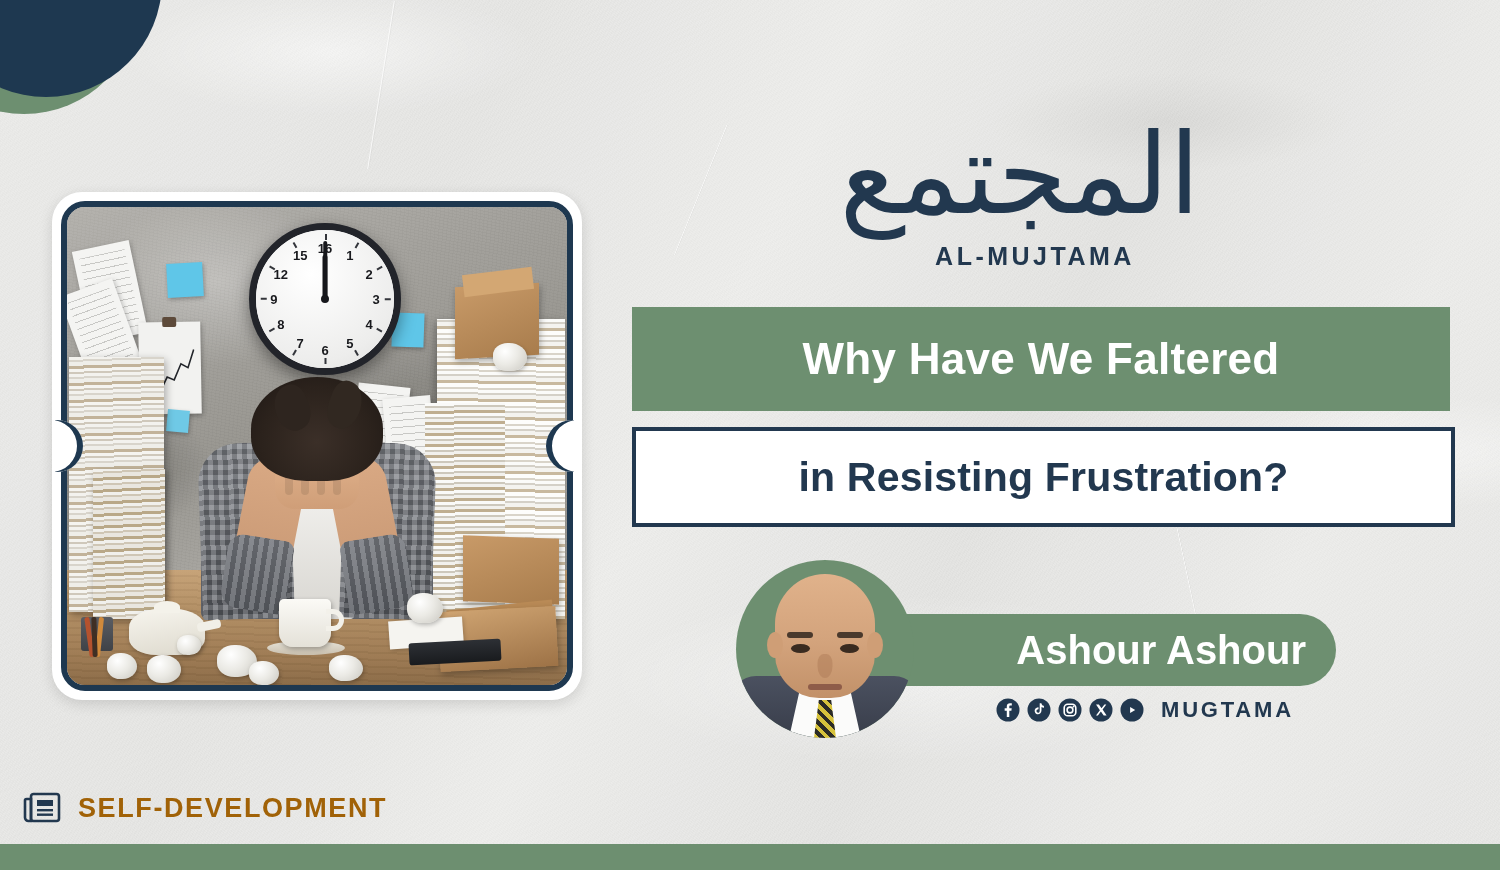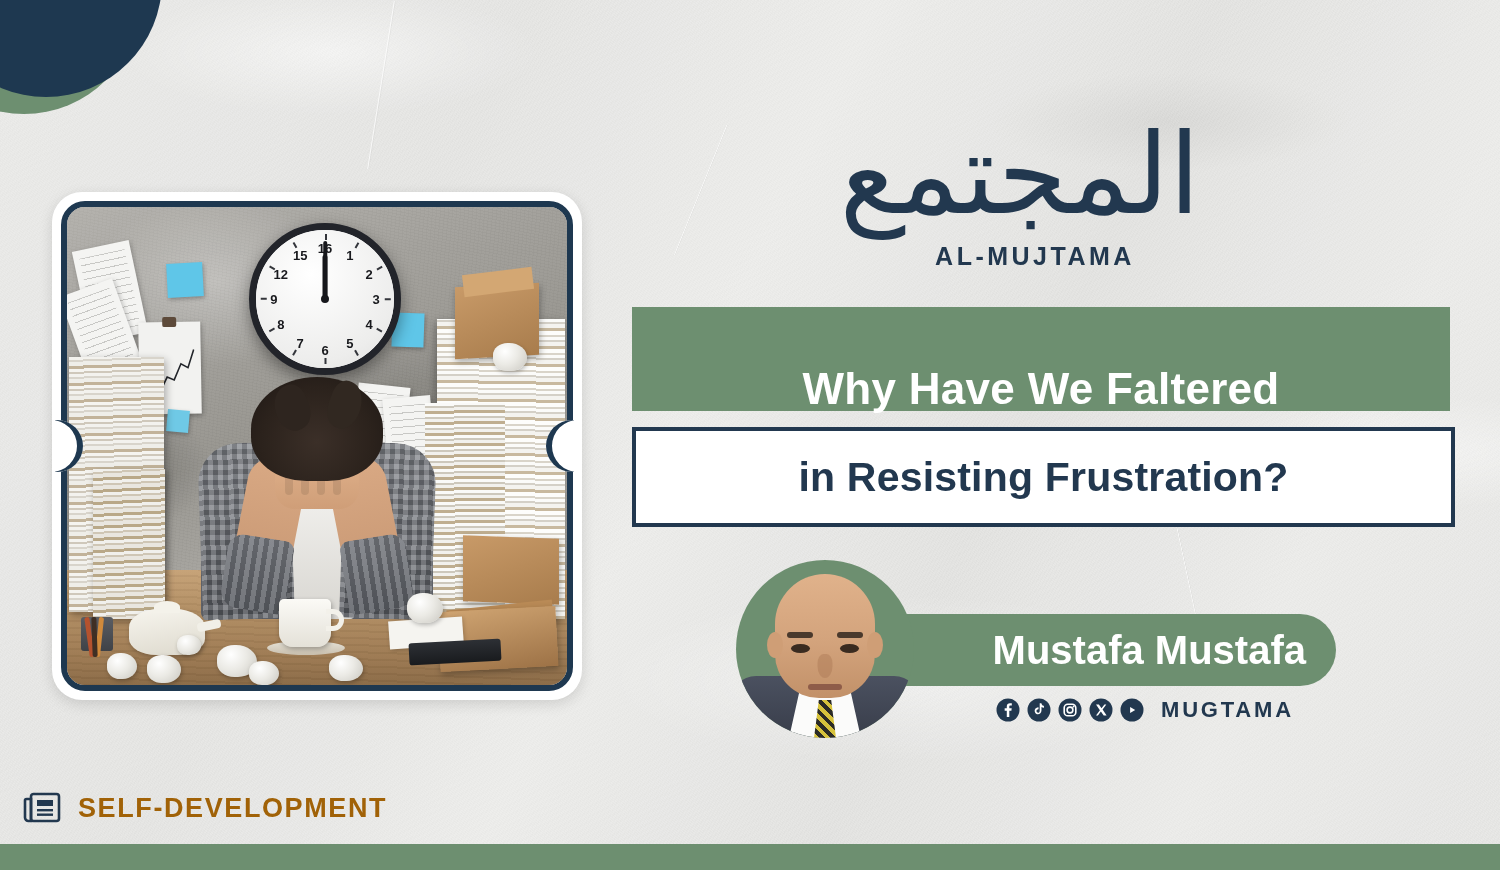--- a/index.html
+++ b/index.html
@@ -208,21 +208,21 @@
   .crumple{ position:absolute; background:radial-gradient(circle at 35% 30%, #ffffff 0%, #ebeae5 45%, #c9c7c0 100%); border-radius:45% 55% 50% 46%; box-shadow:1px 2px 4px rgba(0,0,0,.25); }
 
   
   #logo-block{ position:absolute; left:870px; top:100px; width:330px; text-align:center; }
   #logo-wordmark{ font:700 25px/1 "Liberation Sans",sans-serif; letter-spacing:3.5px; color:#22384f; }
   #logo-arabic{ margin-top:4px; font:400 112px/1.25 "DejaVu Sans",sans-serif; color:#22384f; direction:rtl; }
 
   
   #title-line-1{
     position:absolute; left:632px; top:307px; width:818px; height:104px;
-    background:#6d8f70; display:flex; align-items:flex-end; justify-content:center;
+    background:#6d8f70; display:flex; align-items:center; justify-content:center;
   }
   #title-line-1 span{ font:700 44px/1 "Liberation Sans",sans-serif; color:#ffffff; letter-spacing:.3px; }
   #title-line-2{
     position:absolute; left:632px; top:427px; width:823px; height:100px;
     background:#ffffff; border:4px solid #22384f;
     display:flex; align-items:center; justify-content:center;
   }
   #title-line-2 span{ font:700 41px/1 "Liberation Sans",sans-serif; color:#22384f; letter-spacing:.2px; }
 
   
@@ -402,21 +402,21 @@
 </div>
 
 <div id="title-line-1">
   <span>Why Have We Faltered</span>
 </div>
 <div id="title-line-2">
   <span>in Resisting Frustration?</span>
 </div>
 
 <div id="author-pill">
-  <span>Mustafa Mustafa</span>
+  <span>Ashour Ashour</span>
 </div>
 <div id="author-avatar">
   <div id="avatar-photo">
     <div id="av-suit"></div>
     <div id="av-shirt"></div>
     <div id="av-tie"></div>
     <div id="av-head">
       <div id="av-ear-l"></div>
       <div id="av-ear-r"></div>
       <div class="av-brow" style="left:12px;"></div>

